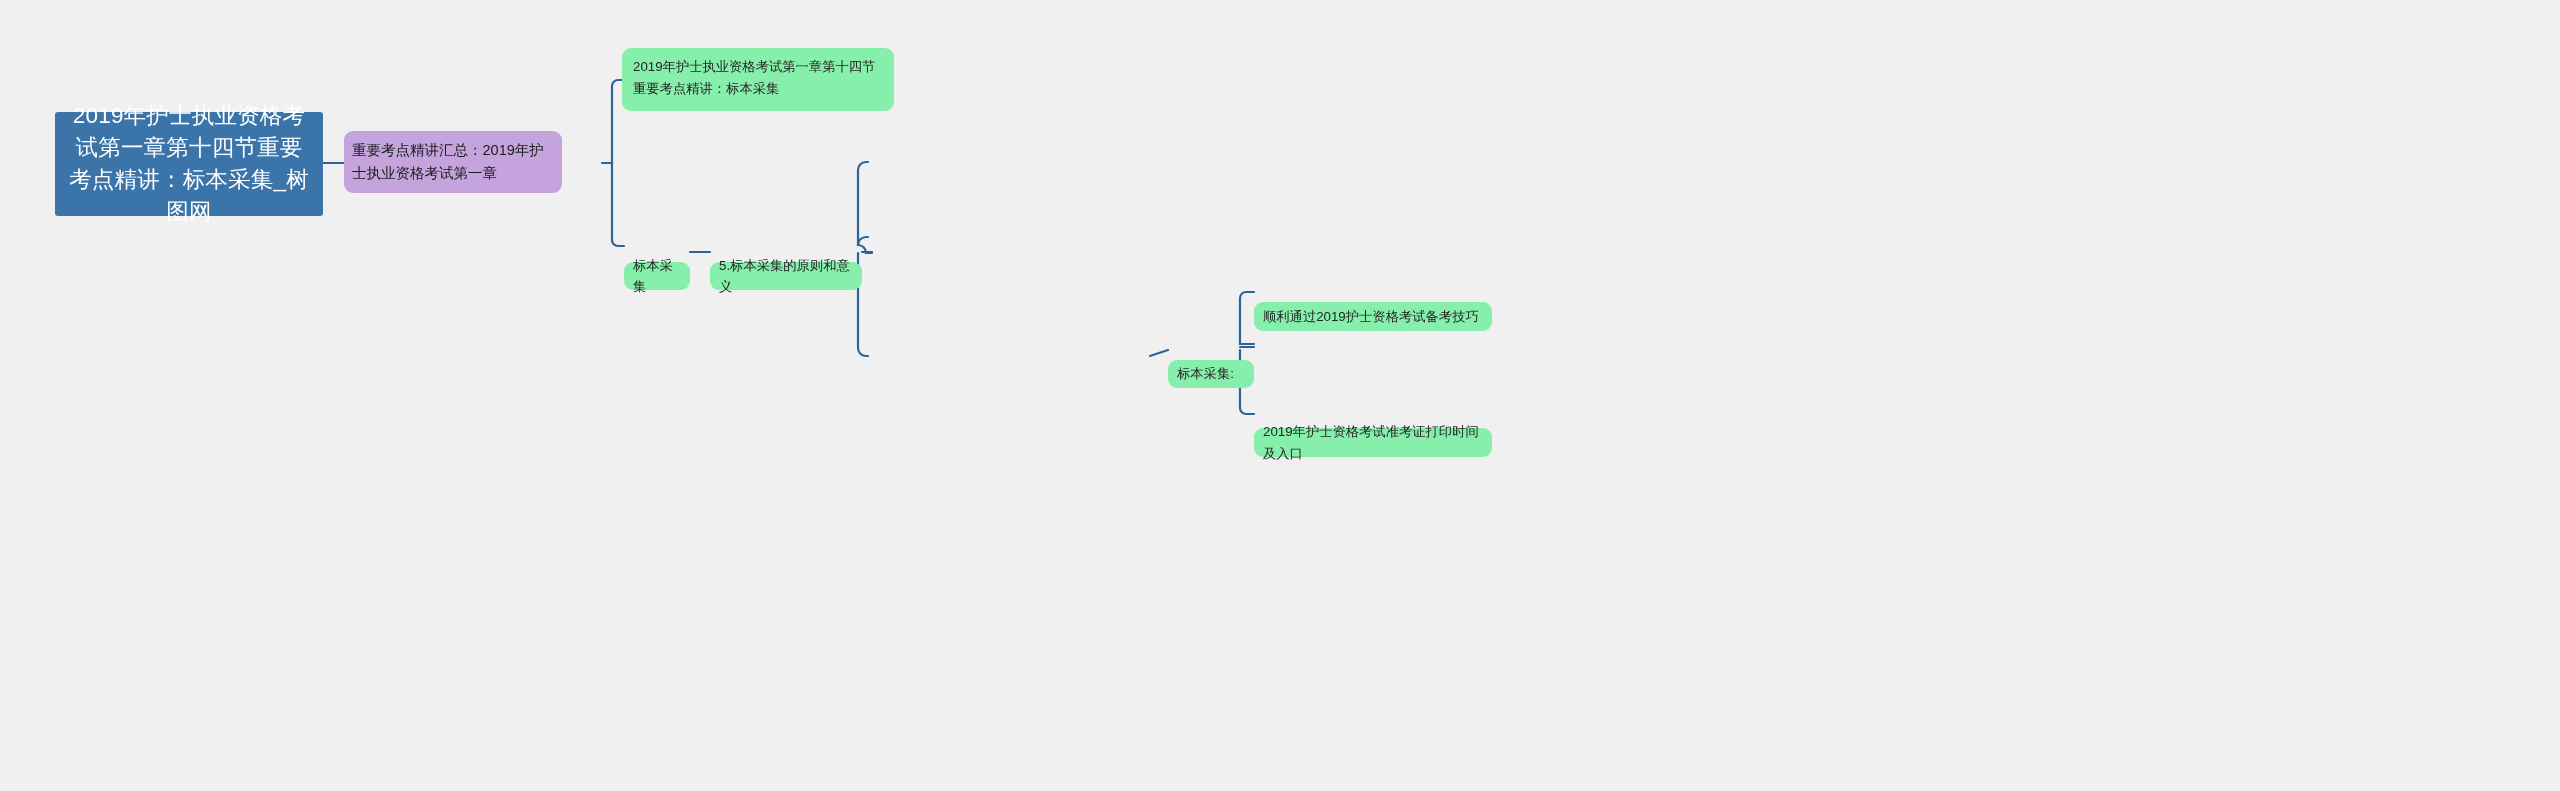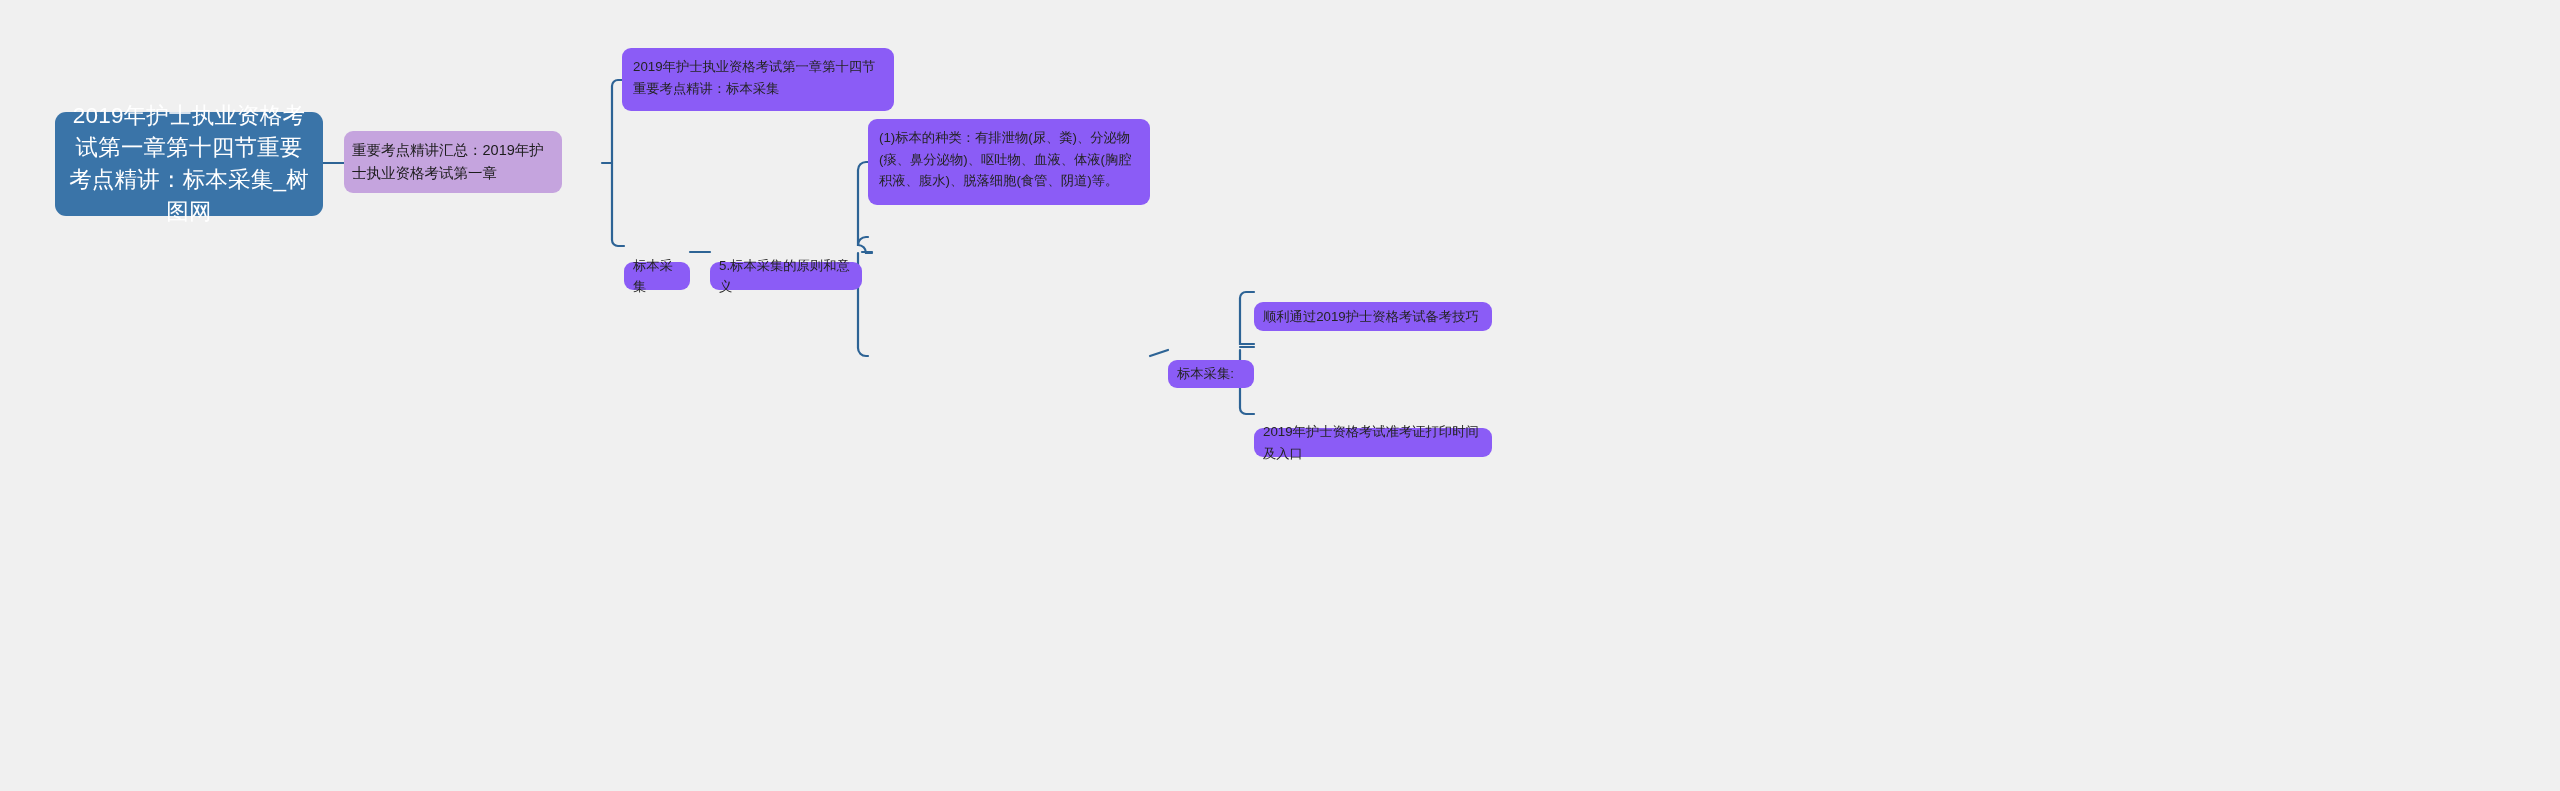--- a/index.html
+++ b/index.html
@@ -41,21 +41,21 @@
     white-space: pre-wrap;
     word-break: break-all;
   }
   
   .root-node {
     left: 55px;
     top: 112px;
     width: 268px;
     height: 104px;
     background: #3a74a8;
-    border-radius: 11px;
+    border-radius: 3px;
     padding: 8px 14px;
     justify-content: center;
   }
   .root-node .txt {
     color: #ffffff;
     font-size: 22.5px;
     line-height: 32px;
     text-align: center;
     letter-spacing: 0.2px;
   }
@@ -69,21 +69,21 @@
     padding: 7px 8px;
   }
   .purple-node .txt {
     color: #1c1c1c;
     font-size: 14.5px;
     line-height: 23px;
     text-align: left;
   }
   
   .gray-node {
-    background: #8b5cf6;
+    background: #86efac;
     padding: 8px 11px;
     align-items: flex-start;
     justify-content: flex-end;
   }
   .gray-node .txt {
     color: #242424;
     font-size: 13.3px;
     line-height: 21.5px;
     text-align: left;
   }
@@ -149,23 +149,20 @@
   </div>
 
   <div class="node gray-node centered" id="node-biaoben">
     <span class="txt">标本采集</span>
   </div>
 
   <div class="node gray-node centered" id="node-principle">
     <span class="txt">5.标本采集的原则和意义</span>
   </div>
 
-  <div class="node gray-node" id="node-kinds">
-    <span class="txt">(1)标本的种类：有排泄物(尿、粪)、分泌物(痰、鼻分泌物)、呕吐物、血液、体液(胸腔积液、腹水)、脱落细胞(食管、阴道)等。</span>
-  </div>
 
 
 
   <div class="node gray-node centered" id="node-must">
     <span class="txt">标本采集:</span>
   </div>
 
   <div class="node gray-node centered" id="node-tip1">
     <span class="txt">顺利通过2019护士资格考试备考技巧</span>
   </div>

